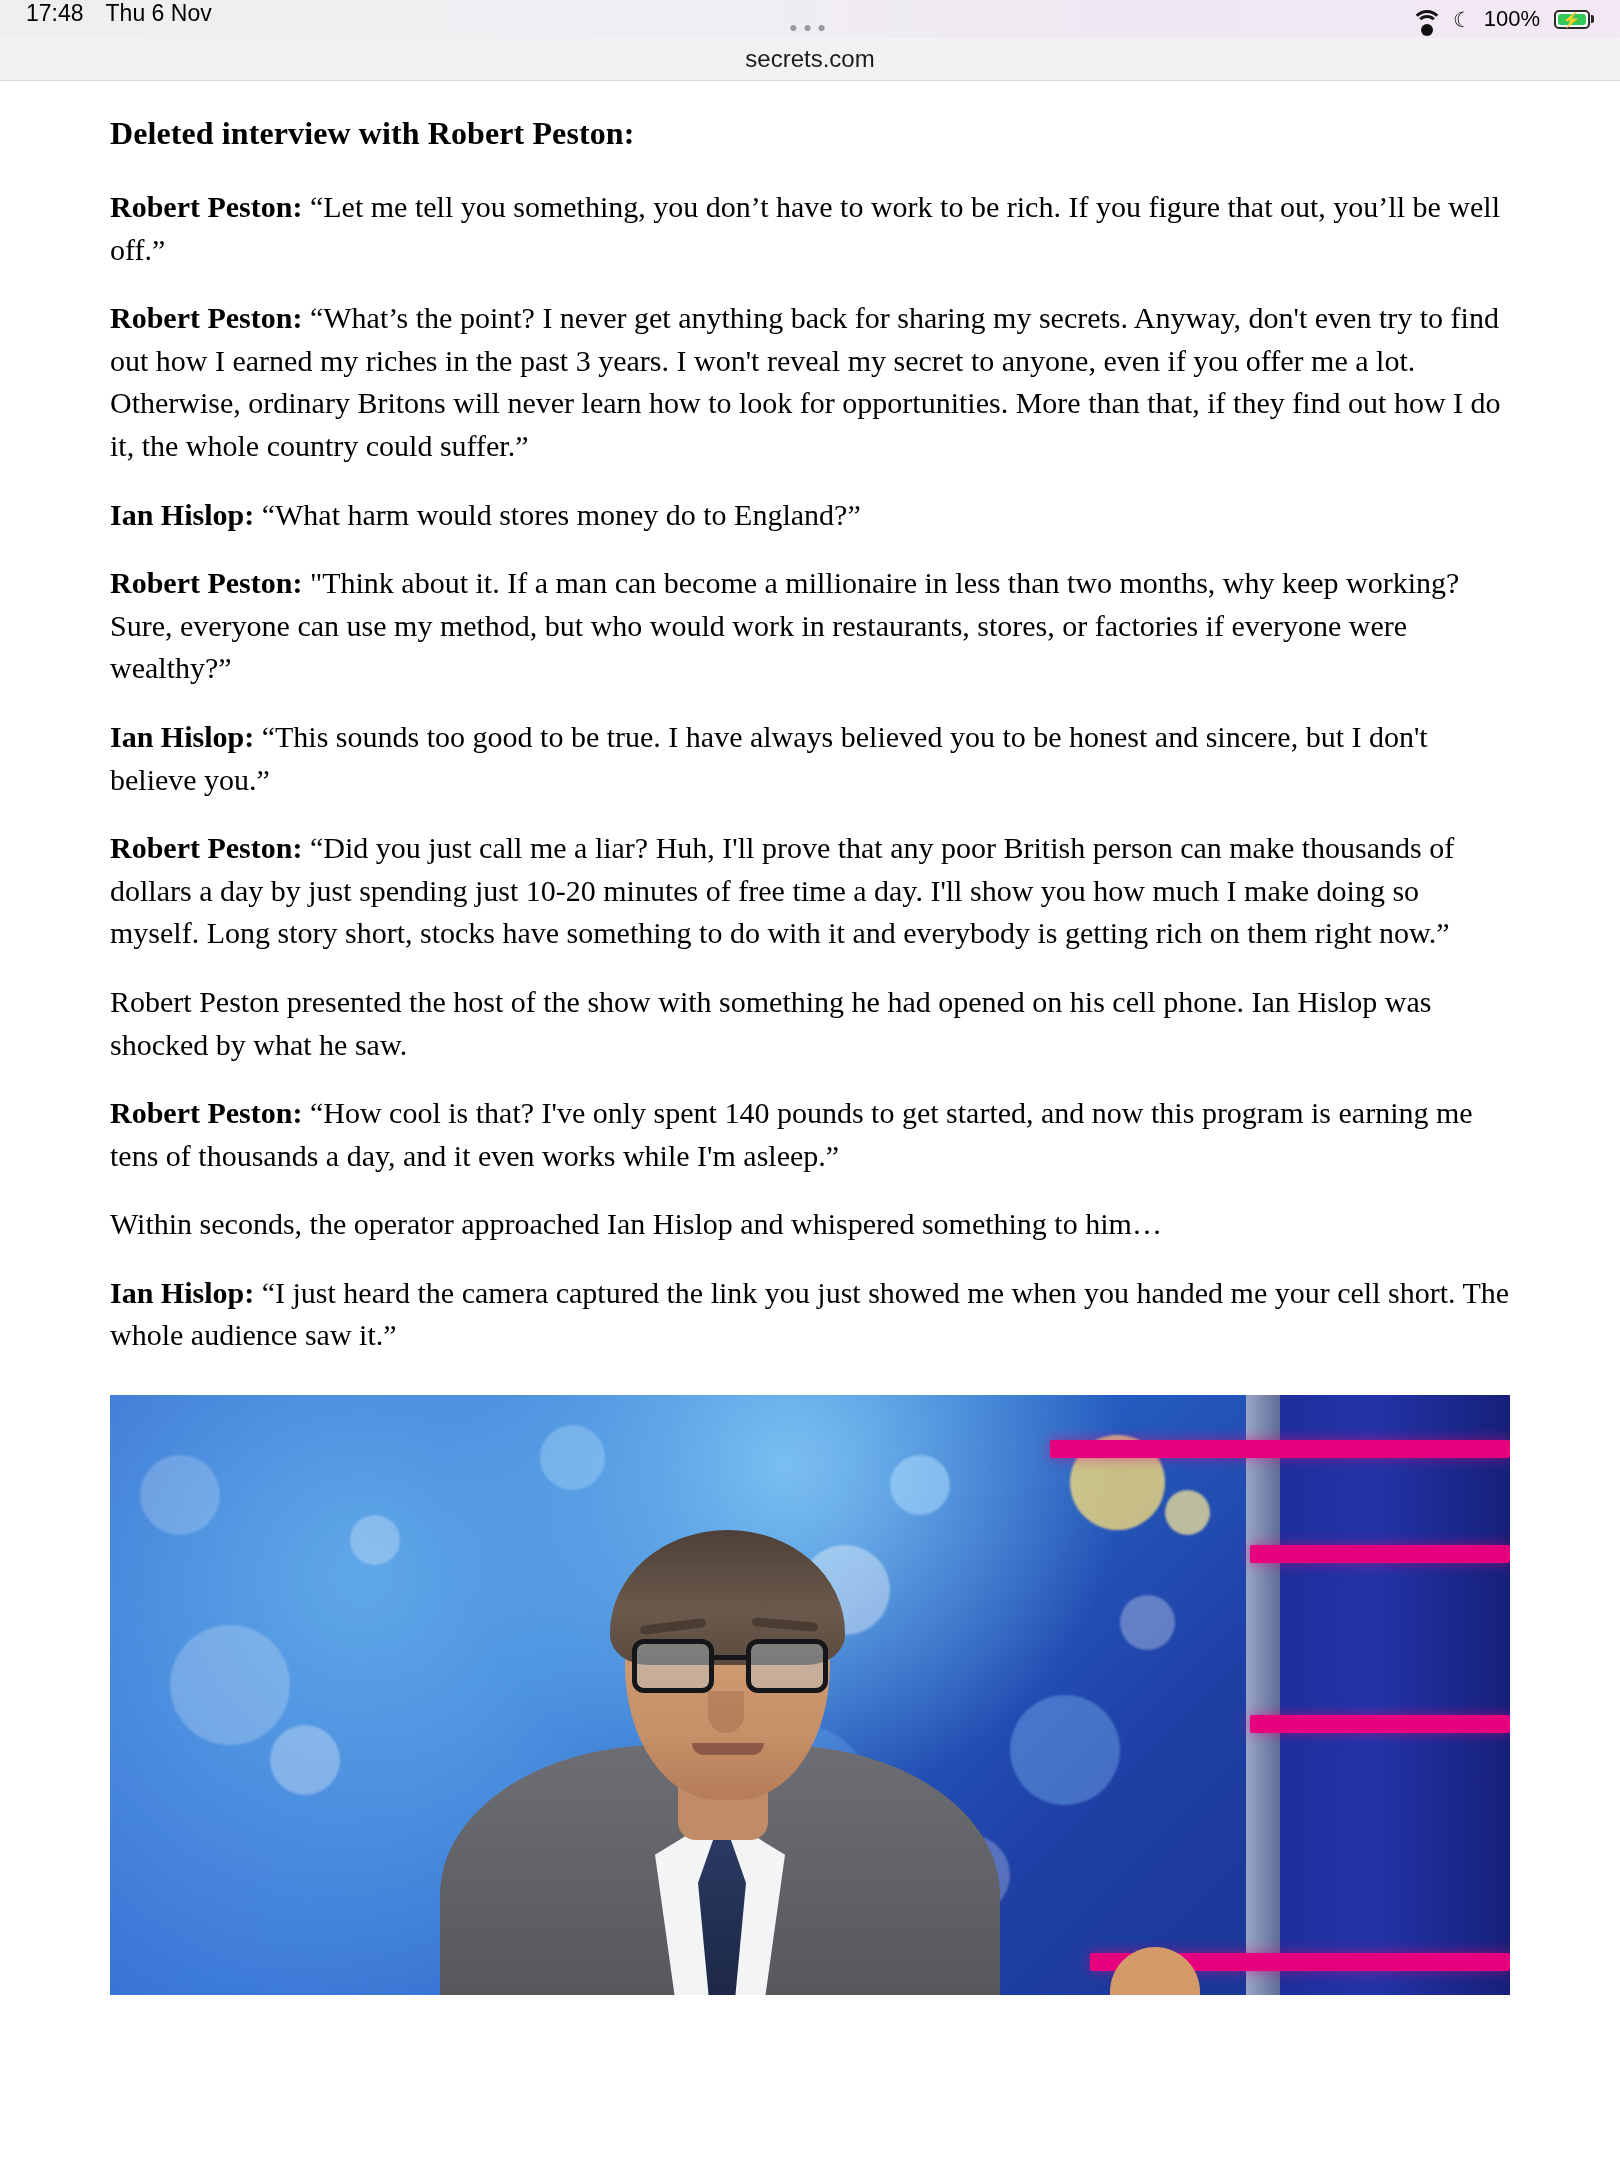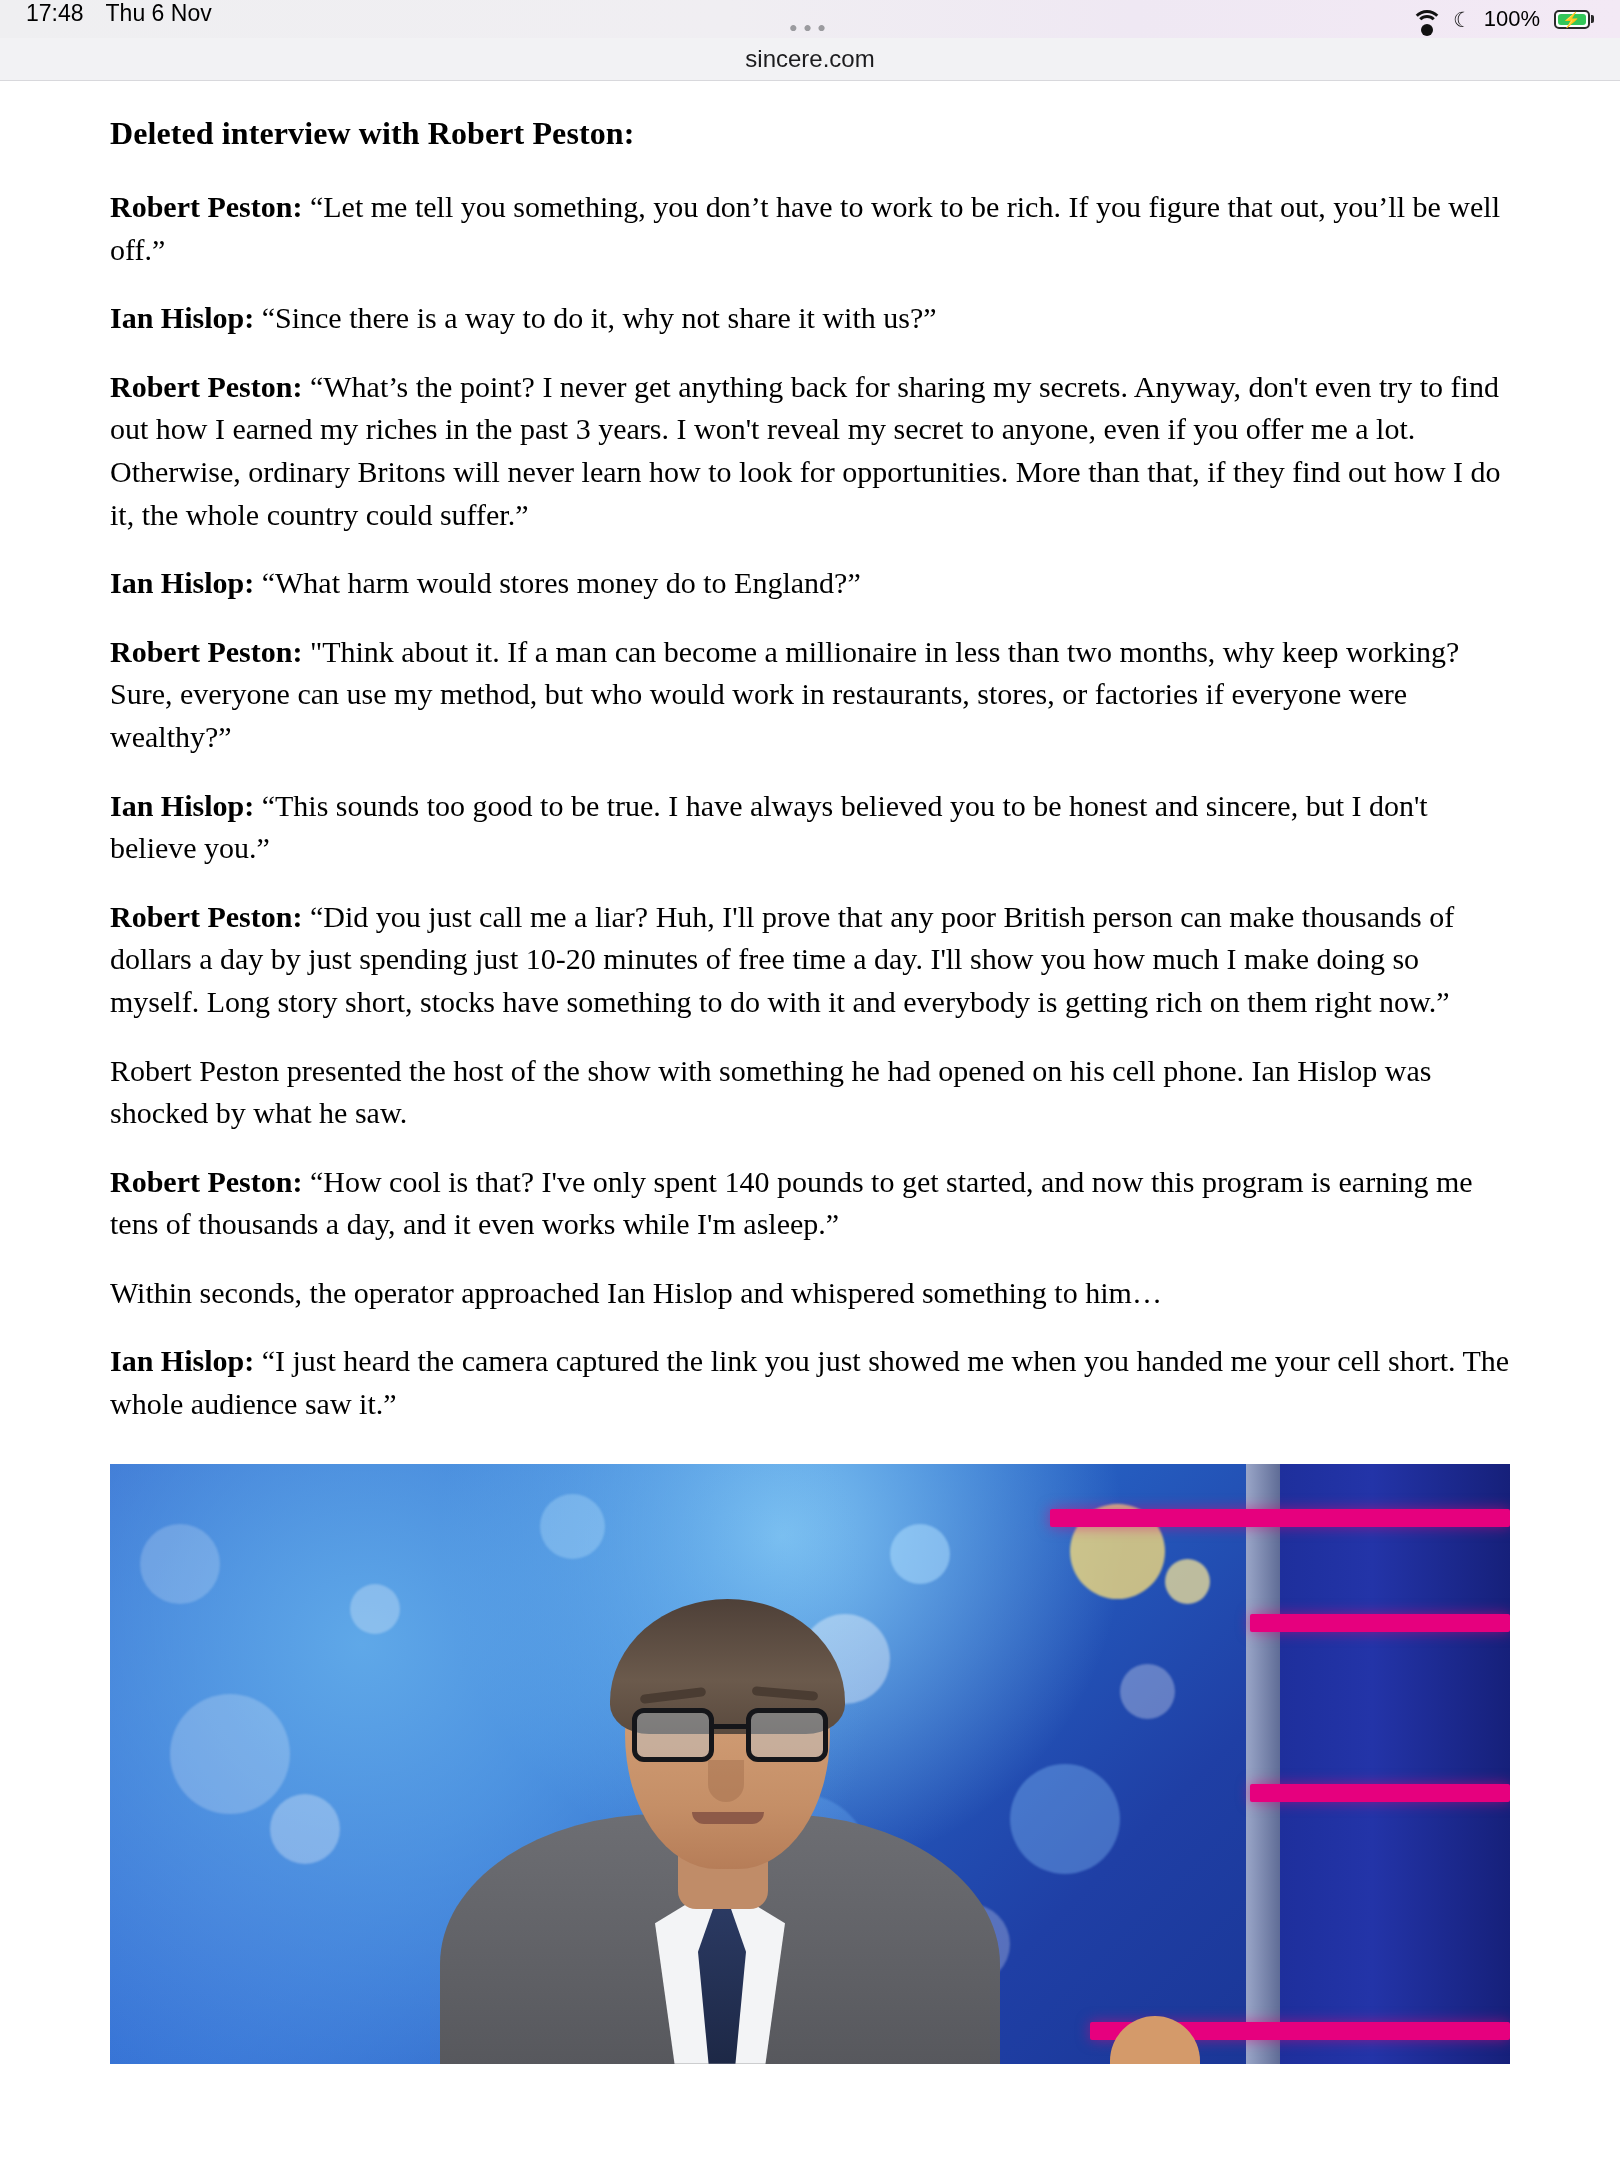--- a/index.html
+++ b/index.html
@@ -336,28 +336,27 @@
           <span class="fill"></span>
           <span class="bolt">⚡</span>
         </span>
       <span class="cap"></span>
     </span>
   </div>
 </div>
 
 <div class="urlbar">
   <div class="dots">•••</div>
-  <div class="url">sincere.com</div>
+  <div class="url">secrets.com</div>
 </div>
 
 <div class="page">
   <h1>Deleted interview with Robert Peston:</h1>
   <div id="paras">
       <div class="para"><span class="spk">Robert Peston:</span><span>“Let me tell you something, you don’t have to work to be rich. If you figure that out, you’ll be well off.”</span></div>
-      <div class="para"><span class="spk">Ian Hislop:</span><span>“Since there is a way to do it, why not share it with us?”</span></div>
       <div class="para"><span class="spk">Robert Peston:</span><span>“What’s the point? I never get anything back for sharing my secrets. Anyway, don't even try to find out how I earned my riches in the past 3 years. I won't reveal my secret to anyone, even if you offer me a lot. Otherwise, ordinary Britons will never learn how to look for opportunities. More than that, if they find out how I do it, the whole country could suffer.”</span></div>
       <div class="para"><span class="spk">Ian Hislop:</span><span>“What harm would stores money do to England?”</span></div>
       <div class="para"><span class="spk">Robert Peston:</span><span>"Think about it. If a man can become a millionaire in less than two months, why keep working? Sure, everyone can use my method, but who would work in restaurants, stores, or factories if everyone were wealthy?”</span></div>
       <div class="para"><span class="spk">Ian Hislop:</span><span>“This sounds too good to be true. I have always believed you to be honest and sincere, but I don't believe you.”</span></div>
       <div class="para"><span class="spk">Robert Peston:</span><span>“Did you just call me a liar? Huh, I'll prove that any poor British person can make thousands of dollars a day by just spending just 10-20 minutes of free time a day. I'll show you how much I make doing so myself. Long story short, stocks have something to do with it and everybody is getting rich on them right now.”</span></div>
       <div class="para"><span>Robert Peston presented the host of the show with something he had opened on his cell phone. Ian Hislop was shocked by what he saw.</span></div>
       <div class="para"><span class="spk">Robert Peston:</span><span>“How cool is that? I've only spent 140 pounds to get started, and now this program is earning me tens of thousands a day, and it even works while I'm asleep.”</span></div>
       <div class="para"><span>Within seconds, the operator approached Ian Hislop and whispered something to him…</span></div>
       <div class="para"><span class="spk">Ian Hislop:</span><span>“I just heard the camera captured the link you just showed me when you handed me your cell short. The whole audience saw it.”</span></div>
     </div>

